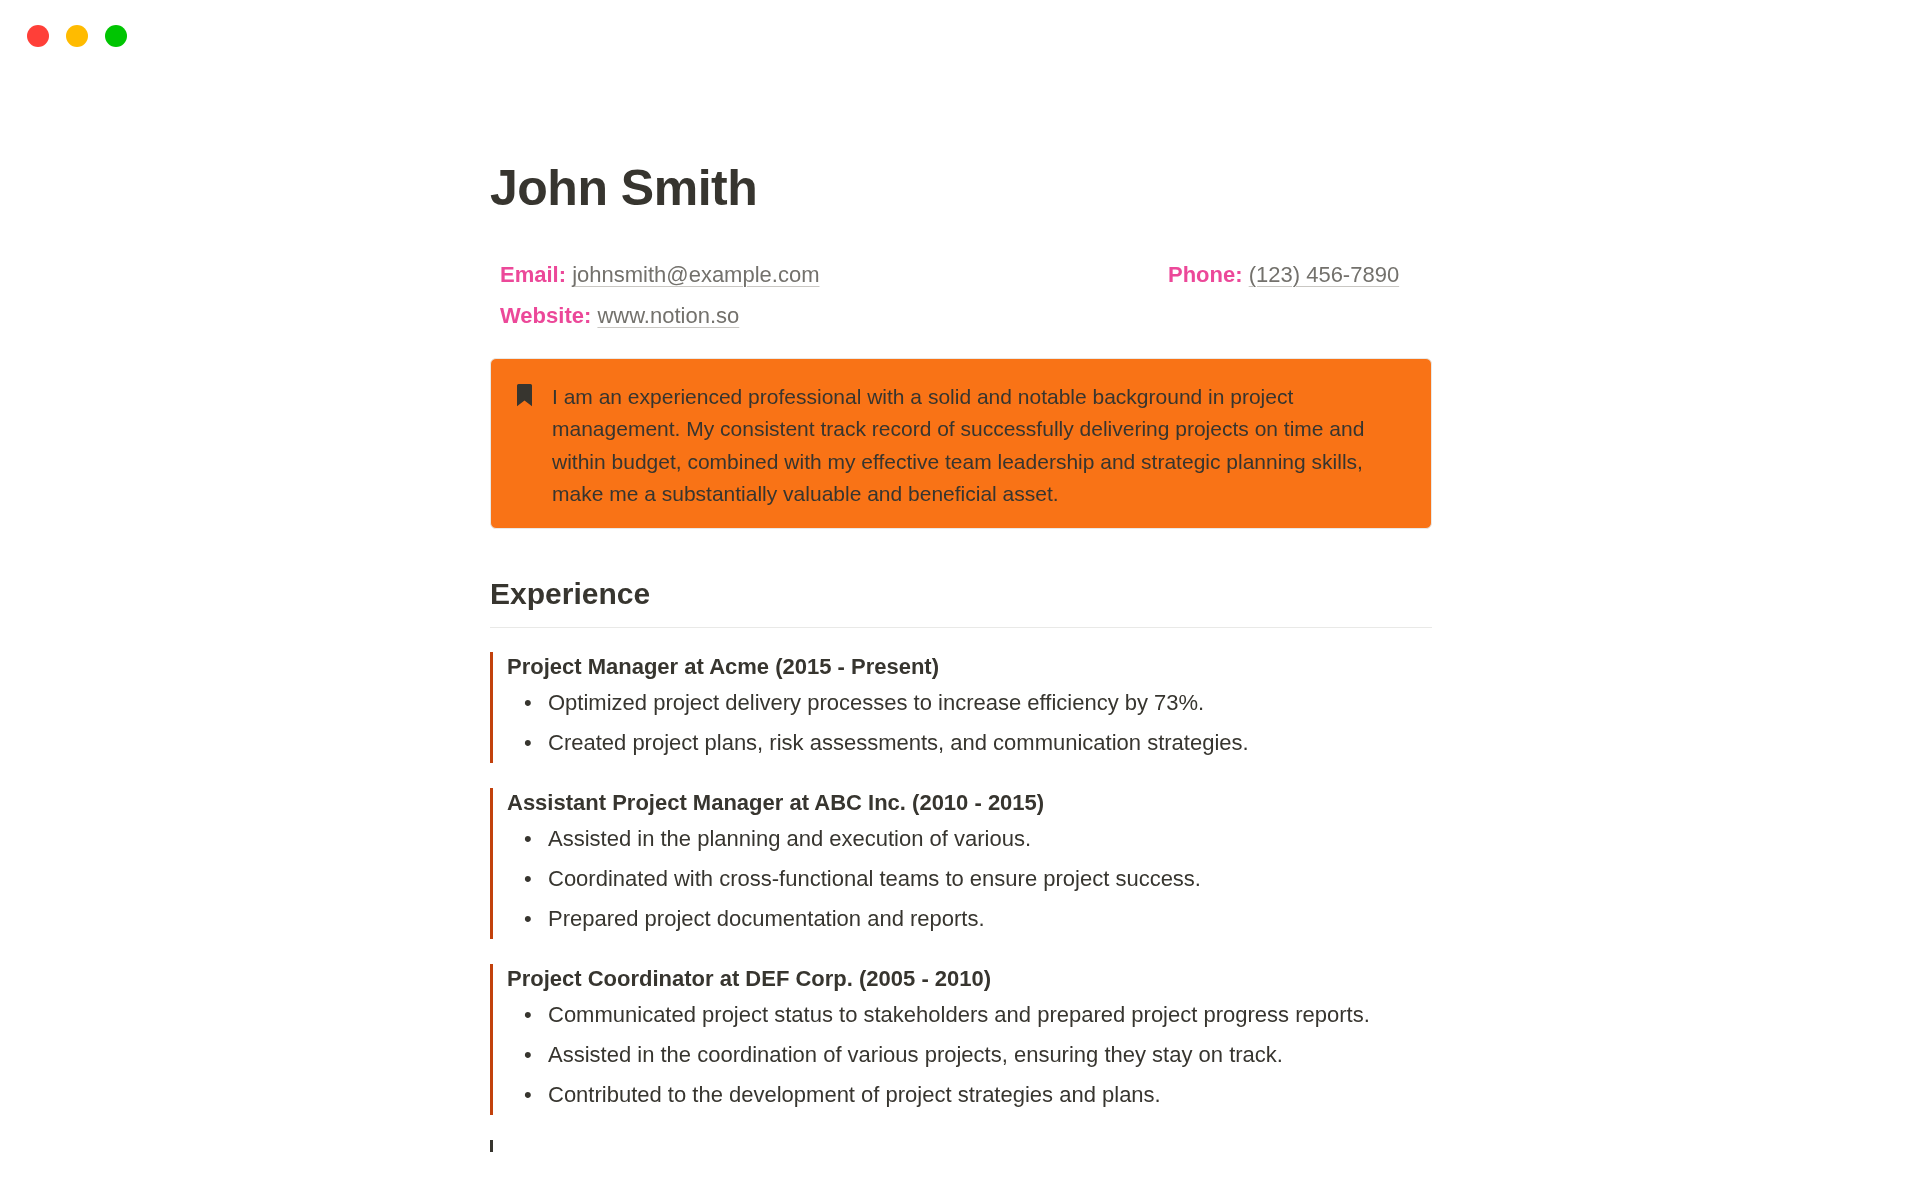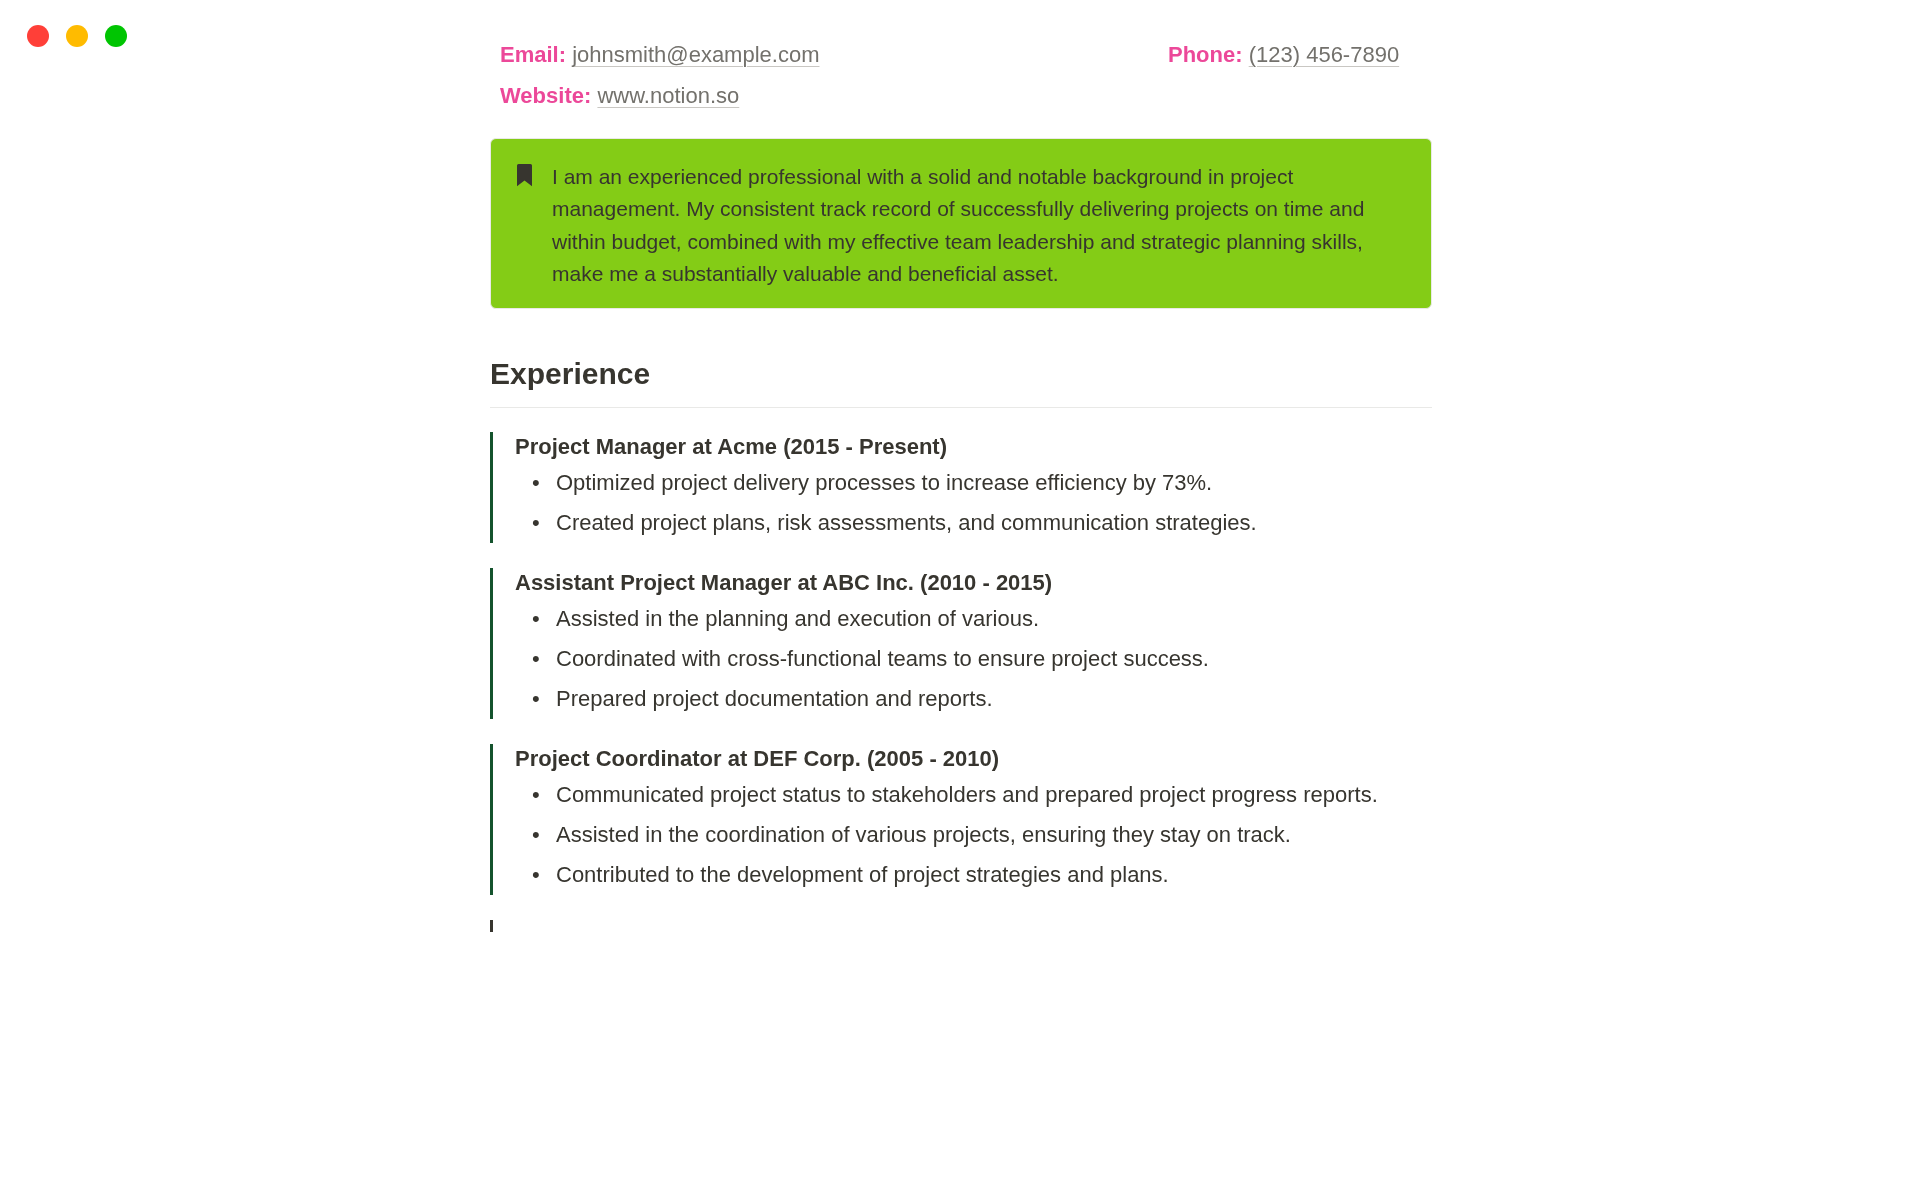--- a/index.html
+++ b/index.html
@@ -46,21 +46,21 @@
     cursor:pointer;
   }
   .contact .plain{color:#37352F;}
   
   .callout{
     margin-top:27px;
     border:1px solid #E9E9E7;
     border-radius:6px;
     padding:22px 8px 18px 26px;
     display:flex;
-    background:#84cc16;
+    background:#f97316;
     box-sizing:border-box;
     width:942px;
   }
   .callout .icon{
     flex:0 0 15px;
     margin-top:3px;
   }
   .callout .summary{
     margin:0 0 0 20px;
     font-size:21px;line-height:32.3px;
@@ -72,22 +72,22 @@
     margin:46px 0 0 0;
     font-size:30px;line-height:38px;font-weight:700;color:#37352F;
   }
   hr.divider{
     margin:14px 0 0 0;
     border:0;border-top:1px solid #E9E9E7;
     height:0;
   }
   .jobs{margin-top:24px;}
   .job{
-    border-left:3px solid #14532d;
-    padding-left:22px;
+    border-left:3px solid #c2410c;
+    padding-left:14px;
     margin-bottom:25px;
   }
   .job h3{
     margin:0;
     font-size:22px;line-height:30px;font-weight:700;color:#37352F;
   }
   .job ul{
     margin:1px 0 0 0;padding:0;list-style:none;
   }
   .job li{
@@ -111,20 +111,21 @@
 <body>
 
 <div class="traffic-lights">
   <span class="tl" style="background: rgb(255, 63, 56);"></span>
   <span class="tl" style="background: rgb(255, 187, 0);"></span>
   <span class="tl" style="background: rgb(0, 197, 2);"></span>
 </div>
 
 <main class="page">
 
+  <h1 class="title">John Smith</h1>
 
   <div class="contact">
     <div>
       <b>Email:</b>
       <a>johnsmith@example.com</a>
     </div>
     <div>
       <b>Phone:</b>
       <a>(123) 456-7890</a>
     </div>

